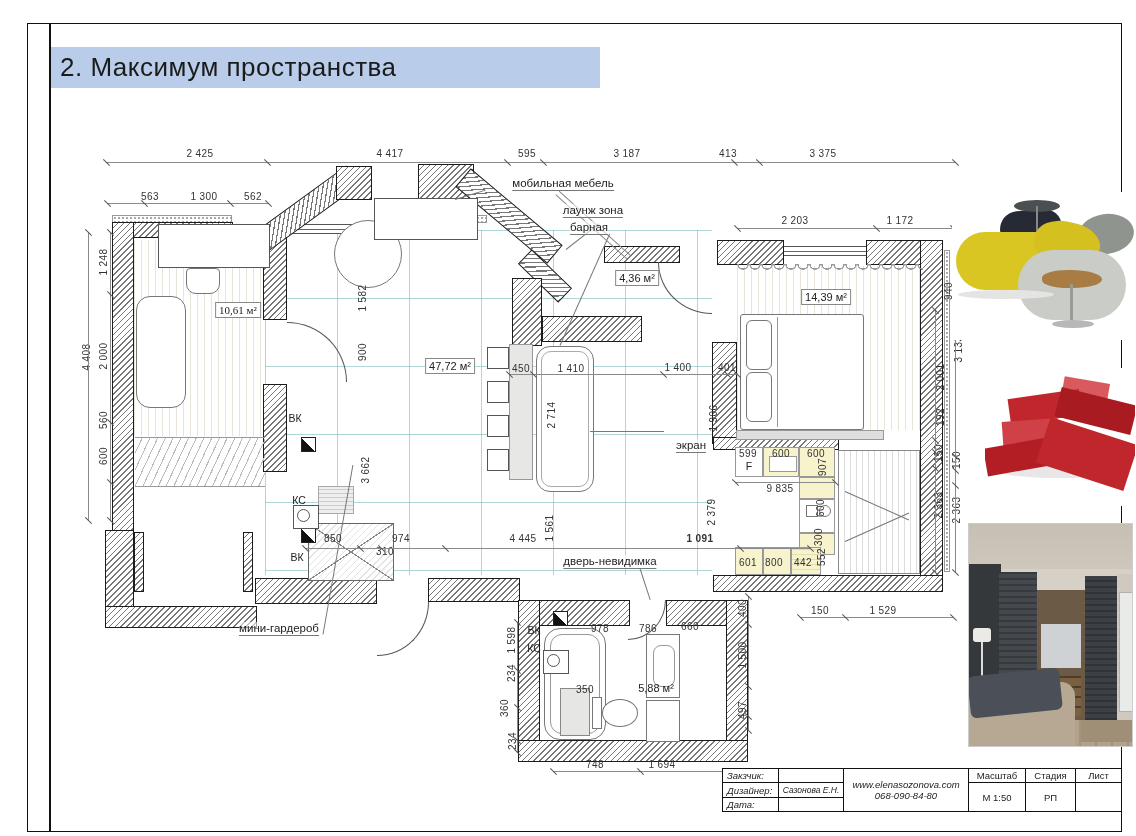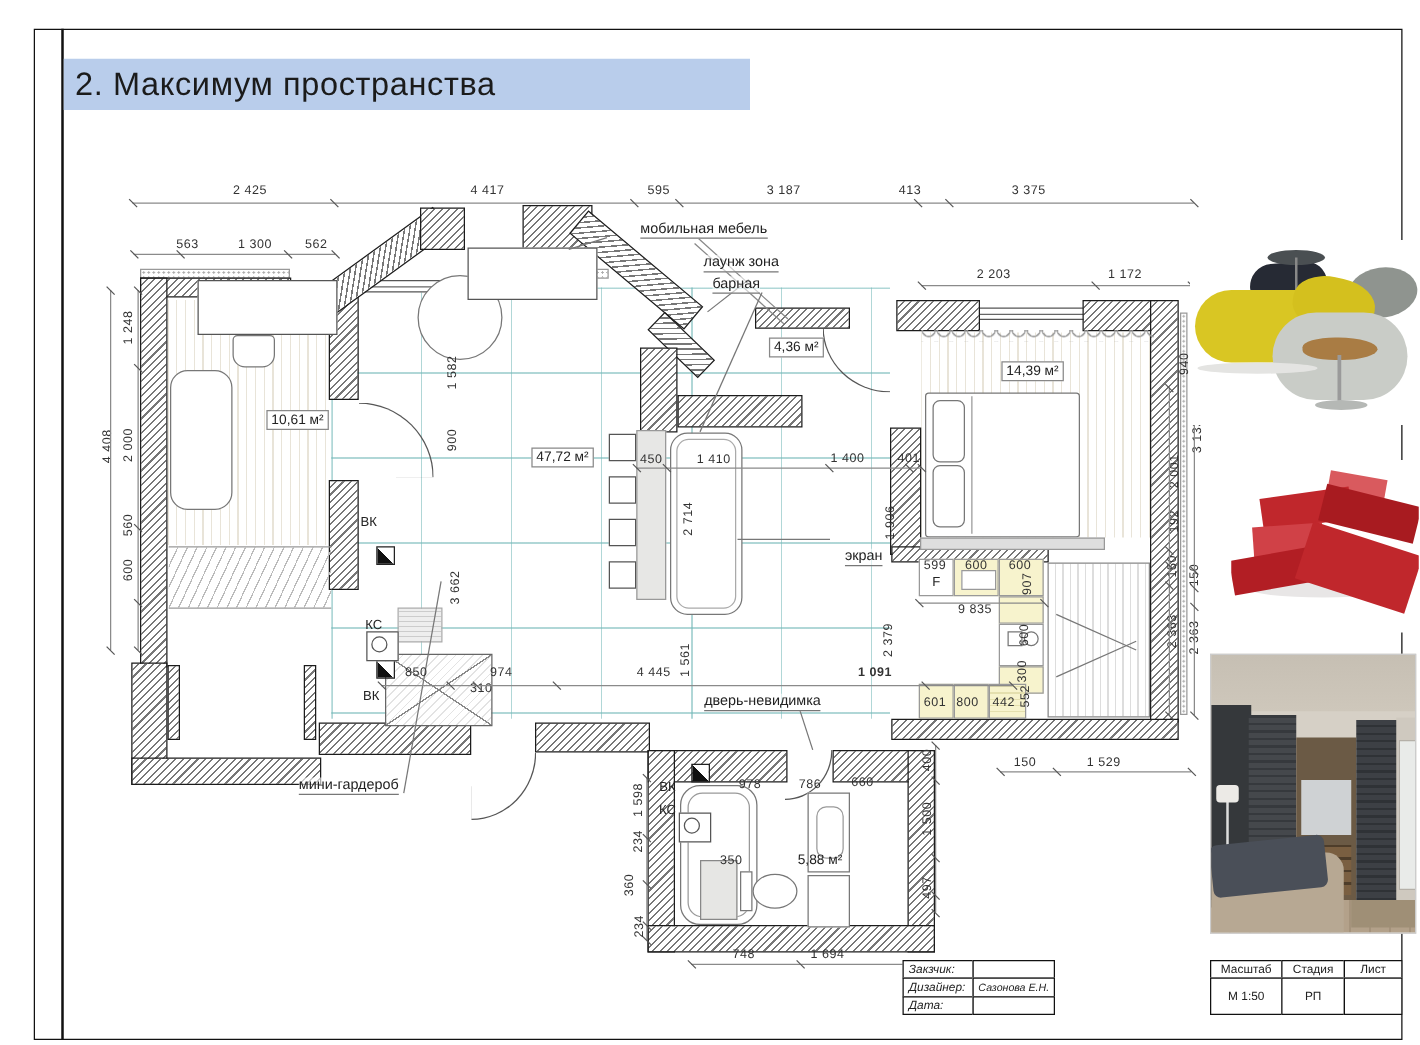--- a/index.html
+++ b/index.html
@@ -260,21 +260,21 @@
       <div class="dim" style="left: 600px; top: 628px;">978</div>
       <div class="dim" style="left: 648px; top: 628px;">786</div>
       <div class="dim" style="left: 690px; top: 626px;">660</div>
       <div class="dim" style="left: 585px; top: 689px;">350</div>
       <div class="dim" style="left: 595px; top: 764px;">748</div>
       <div class="dim" style="left: 662px; top: 764px;">1 694</div>
       <div class="dim" style="left: 820px; top: 610px;">150</div>
       <div class="dim" style="left: 883px; top: 610px;">1 529</div>
     </div>
   <div class="abs" style="left:0;top:0;width:0;height:0;">
-      <div class="area boxed" style="left: 238px; top: 336px;">10,61 м²</div>
+      <div class="area boxed" style="left: 238px; top: 310px; font-family: Liberation Serif, serif;">10,61 м²</div>
       <div class="area boxed" style="left: 450px; top: 366px;">47,72 м²</div>
       <div class="area boxed" style="left: 637px; top: 278px;">4,36 м²</div>
       <div class="area boxed" style="left: 826px; top: 297px;">14,39 м²</div>
       <div class="area" style="left: 656px; top: 688px;">5,88 м²</div>
     </div>
   <div class="abs" style="left:0;top:0;width:0;height:0;">
       <div class="annot" style="left: 563px; top: 184px;">мобильная мебель</div>
       <div class="annot" style="left: 593px; top: 211px;">лаунж зона</div>
       <div class="annot" style="left: 589px; top: 228px;">барная</div>
       <div class="annot" style="left: 691px; top: 425px; margin-top: 21px;">экран</div>
@@ -409,19 +409,23 @@
   <div class="blob" style="left:0px;top:148px;width:92px;height:42px;background:#4a4f58;transform:rotate(-6deg);border-radius:6px;"></div>
 </div>
 
 <div class="tb">
   <div class="cell" style="left:0;top:0;width:57px;height:15px;">Закзчик:</div>
   <div class="cell" style="left:0;top:14px;width:57px;height:16px;">Дизайнер:</div>
   <div class="cell" style="left:0;top:29px;width:57px;height:15px;">Дата:</div>
   <div class="cell" style="left:56px;top:0;width:66px;height:15px;"></div>
   <div class="cell cc" style="left:56px;top:14px;width:66px;height:16px;font-size:8.5px;">Сазонова Е.Н.</div>
   <div class="cell" style="left:56px;top:29px;width:66px;height:15px;"></div>
+  <div class="cell cc" style="left:121px;top:0;width:126px;height:44px;flex-direction:column;justify-content:center;">
+    <div>www.elenasozonova.com</div>
+    <div>068-090-84-80</div>
+  </div>
   <div class="cell cc" style="left:246px;top:0;width:58px;height:15px;font-style:normal;">Масштаб</div>
   <div class="cell cc" style="left:246px;top:14px;width:58px;height:30px;font-style:normal;">М 1:50</div>
   <div class="cell cc" style="left:303px;top:0;width:51px;height:15px;font-style:normal;">Стадия</div>
   <div class="cell cc" style="left:303px;top:14px;width:51px;height:30px;font-style:normal;">РП</div>
   <div class="cell cc" style="left:353px;top:0;width:47px;height:15px;font-style:normal;">Лист</div>
   <div class="cell cc" style="left:353px;top:14px;width:47px;height:30px;font-style:normal;"></div>
 </div>
 
 </body></html>

